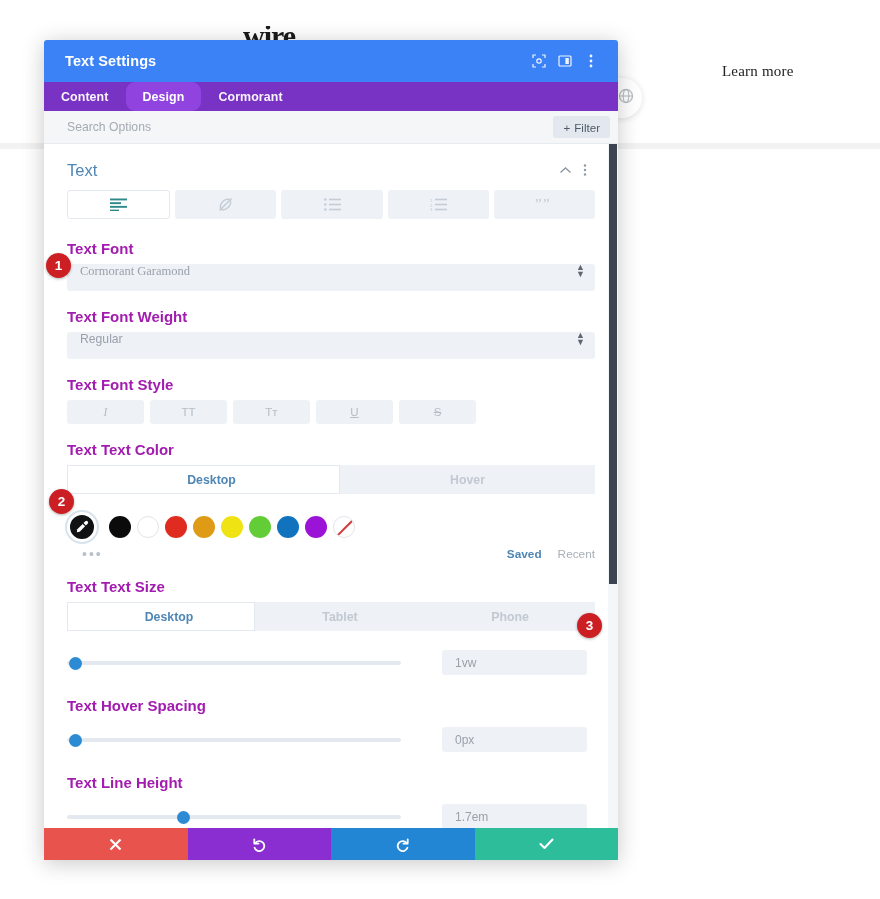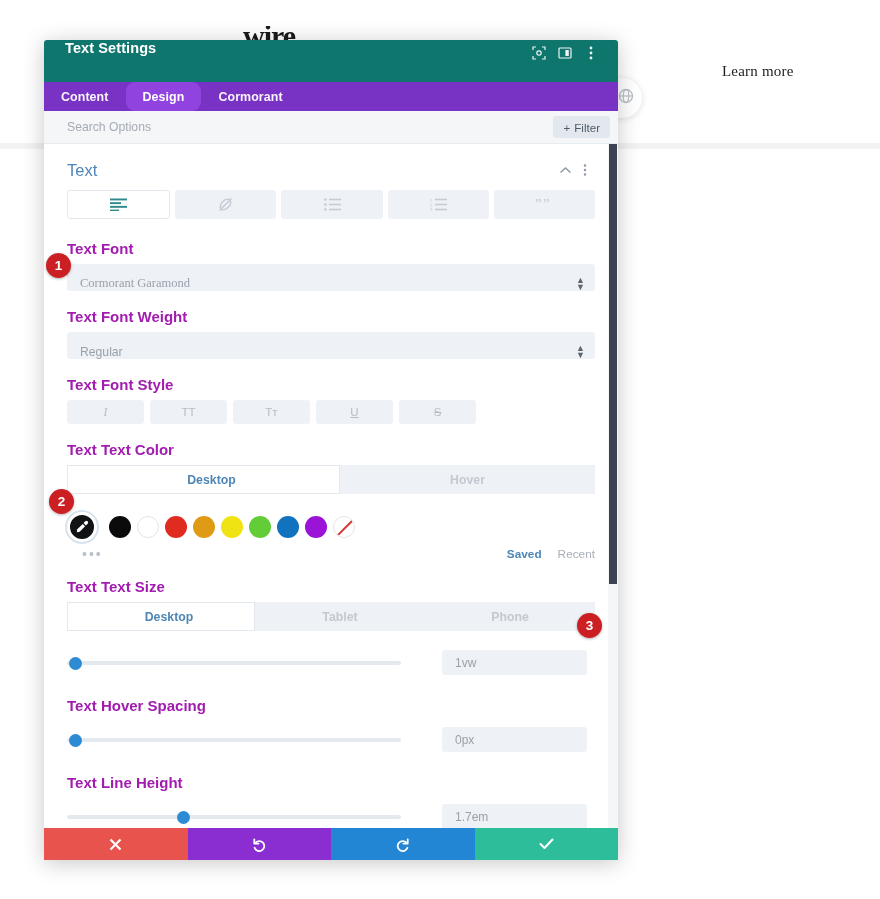--- a/index.html
+++ b/index.html
@@ -53,22 +53,22 @@
     position: absolute; left: 44px; top: 40px;
     width: 574px; height: 820px;
     background: #ffffff;
     box-shadow: 0 3px 22px rgba(0,0,0,.22);
     border-radius: 3px 3px 0 0;
     overflow: hidden;
   }
 
   
   #modal-header {
-    height: 42px; background: #0f766e;
-    display: flex; align-items: flex-start;
+    height: 42px; background: #3b82f6;
+    display: flex; align-items: center;
     padding: 0 14px 0 21px;
   }
   #modal-title {
     color: #fff; font-size: 14.5px; font-weight: 700;
     letter-spacing: .1px; flex: 1;
   }
   .hdr-icon {
     width: 26px; height: 26px;
     display: flex; align-items: center; justify-content: center;
     cursor: pointer; opacity: .92;
@@ -146,21 +146,21 @@
   
   .field-label {
     font-size: 15px; font-weight: 700; color: #a21caf;
     margin-bottom: 7px;
   }
   .field-block { margin-bottom: 17px; }
 
   
   .select-box {
     height: 27px; background: #eef1f6; border-radius: 3px;
-    display: flex; align-items: flex-end;
+    display: flex; align-items: flex-start;
     padding: 0 10px 0 13px;
     cursor: pointer;
   }
   .select-val { flex: 1; font-size: 12.2px; color: #9aa1aa; }
   .select-val.serif { font-family: "Liberation Serif", serif; font-size: 12.5px; }
   .spinner { font-size: 9px; color: #5e6670; line-height: 7px; text-align: center; }
 
   
   #style-row { display: flex; gap: 6px; }
   .style-btn {

